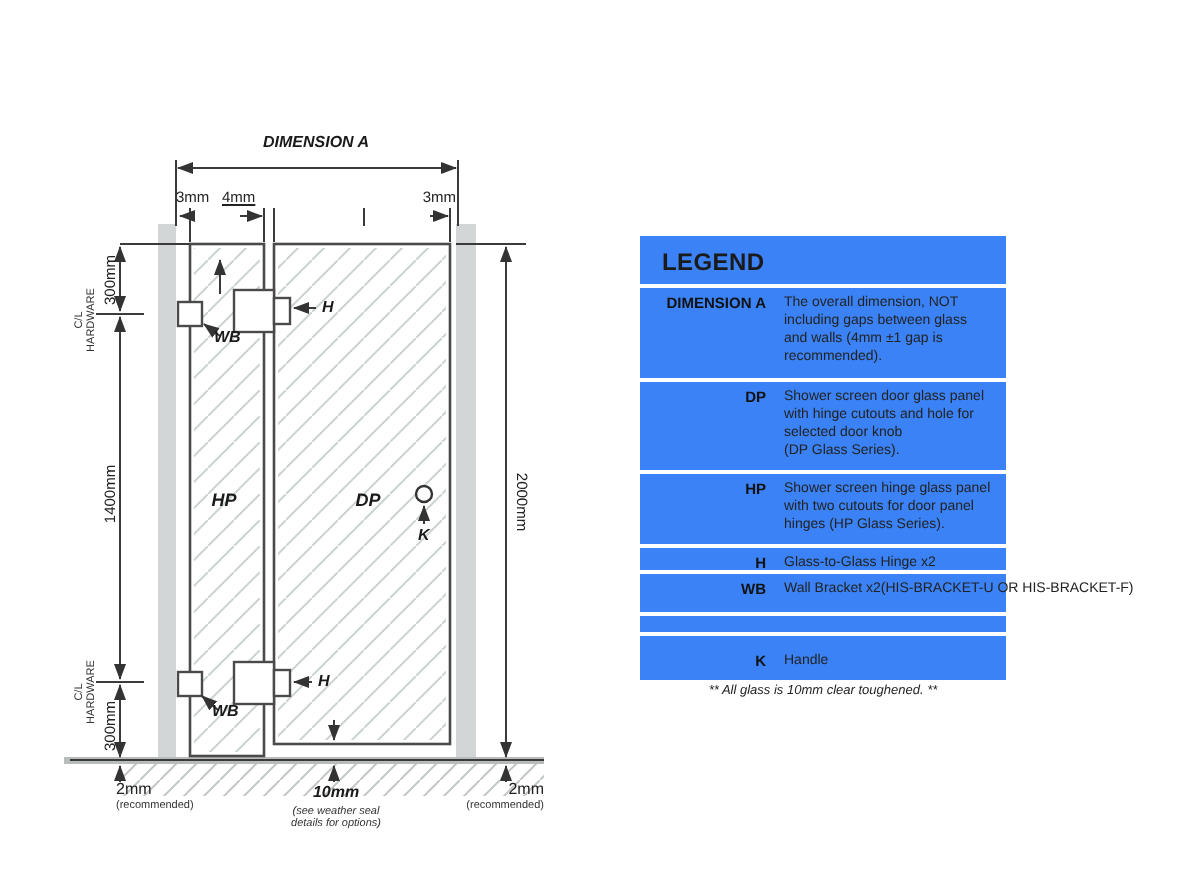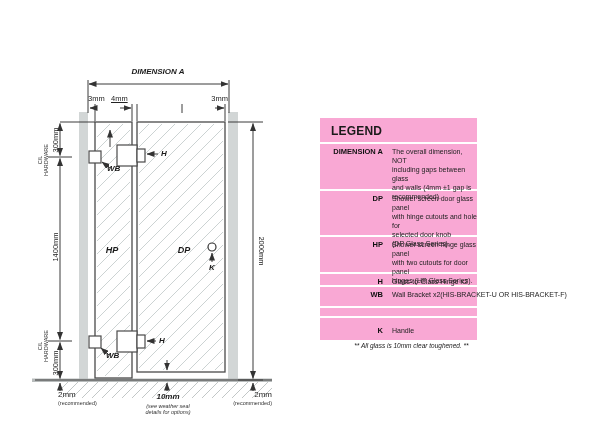--- a/index.html
+++ b/index.html
@@ -16,21 +16,21 @@
   .bi{font-weight:bold;font-style:italic;}
   .ctr{transform:translate(-50%,-50%);}
   .rotccw{transform:translate(-50%,-50%) rotate(-90deg);}
   .rotcw{transform:translate(-50%,-50%) rotate(90deg);}
   .cl-hw{font-size:5.5px;line-height:6px;text-align:center;color:#333;}
   #dim-a-label{left:158px;top:71px;font-size:8px;font-style:italic;font-weight:bold;}
   #hp-label{left:112px;top:250px;font-size:9px;}
   #dp-label{left:184px;top:250px;font-size:9px;}
   .calloutlbl{font-size:8px;}
   
-  #legend{left:320px;top:118px;width:157px;background:#f9a8d4;}
+  #legend{left:320px;top:118px;width:183px;background:#3b82f6;}
   #legend-header{padding:6px 0 4px 11px;font-size:12px;font-weight:bold;letter-spacing:0.2px;}
   .lrow{display:flex;border-top:2px solid #ffffff;box-sizing:border-box;padding-top:3px;align-items:flex-start;}
   .lterm{width:63px;flex:0 0 63px;text-align:right;font-weight:bold;font-size:7.5px;color:#111;}
   .ldesc{margin-left:9px;font-size:7px;line-height:9px;color:#222;white-space:pre-line;width:125px;}
   .ldesc.nowrap{white-space:nowrap;width:auto;overflow:visible;}
   .h47{height:47px}.h46{height:46px}.h37{height:37px}.h13{height:13px}.h21{height:21px}.h10{height:10px}.h24{height:24px}
   .lrow.krow{padding-top:8px;}
   #legend-footnote{left:320px;top:342px;width:183px;text-align:center;font-size:6.5px;font-style:italic;color:#222;white-space:nowrap;}
 </style>
 </head>

